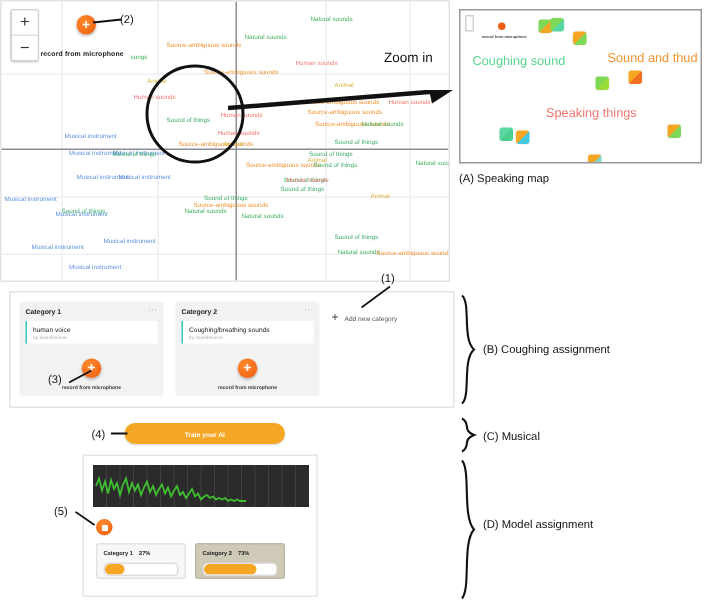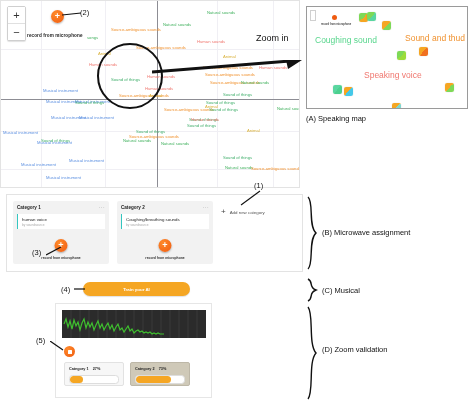--- a/index.html
+++ b/index.html
@@ -202,21 +202,21 @@
       <div class="zoom-dot" style="left: 90px; top: 44px; background: linear-gradient(135deg, rgb(126, 217, 87) 0px, rgb(126, 217, 87) 50%, rgb(155, 220, 58) 50%, rgb(155, 220, 58) 100%);"></div>
       <div class="zoom-dot" style="left: 112px; top: 40px; background: linear-gradient(135deg, rgb(245, 166, 35) 0px, rgb(245, 166, 35) 50%, rgb(240, 112, 32) 50%, rgb(240, 112, 32) 100%);"></div>
       <div class="zoom-dot" style="left: 26px; top: 78px; background: linear-gradient(135deg, rgb(90, 214, 160) 0px, rgb(90, 214, 160) 50%, rgb(76, 208, 143) 50%, rgb(76, 208, 143) 100%);"></div>
       <div class="zoom-dot" style="left: 37px; top: 80px; background: linear-gradient(135deg, rgb(245, 166, 35) 0px, rgb(245, 166, 35) 50%, rgb(68, 200, 232) 50%, rgb(68, 200, 232) 100%);"></div>
       <div class="zoom-dot" style="left: 138px; top: 76px; background: linear-gradient(135deg, rgb(245, 166, 35) 0px, rgb(245, 166, 35) 50%, rgb(126, 217, 87) 50%, rgb(126, 217, 87) 100%);"></div>
       <div class="zoom-dot" style="left: 85px; top: 96px; background: linear-gradient(135deg, rgb(245, 166, 35) 0px, rgb(245, 166, 35) 50%, rgb(127, 216, 208) 50%, rgb(127, 216, 208) 100%);"></div>
     </div>
   <div id="zoom-labels">
       <div class="big-lab" style="left: 8px; top: 28px; color: rgb(88, 214, 141);">Coughing sound</div>
       <div class="big-lab" style="left: 98px; top: 26px; color: rgb(240, 146, 47);">Sound and thud</div>
-      <div class="big-lab" style="left: 57px; top: 63px; color: rgb(240, 119, 111);">Speaking voice</div>
+      <div class="big-lab" style="left: 57px; top: 63px; color: rgb(240, 119, 111);">Speaking things</div>
     </div>
 </div>
 <div id="caption-a" class="nosel">(A) Speaking map</div>
 
 <div class="abs" id="category-panel">
 
   <div class="cat-card" style="left:6px">
     <div class="cat-head">
       <span class="cat-title">Category 1</span>
       <span class="cat-menu">···</span>
@@ -304,31 +304,31 @@
     </div>
     <div class="score-bar">
       <div class="score-fill" id="fill-1" style="width: 73%;"></div>
     </div>
   </div>
 </div>
 
 <svg class="brace" style="left:306px;top:196px;width:12px;height:74px" viewBox="0 0 12 74">
   <path d="M2 1 C8 6, 2 30, 10 37 C2 44, 8 68, 2 73" fill="none" stroke="#111" stroke-width="1.4"></path>
 </svg>
-<div class="sec-caption" style="left:322px;top:228px">(B) Microwave assignment</div>
+<div class="sec-caption" style="left:322px;top:228px">(B) Coughing assignment</div>
 
 <svg class="brace" style="left:306px;top:278px;width:12px;height:24px" viewBox="0 0 12 24">
   <path d="M2 1 C8 4, 2 9, 10 12 C2 15, 8 20, 2 23" fill="none" stroke="#111" stroke-width="1.4"></path>
 </svg>
 <div class="sec-caption" style="left:322px;top:286px">(C) Musical</div>
 
 <svg class="brace" style="left:306px;top:306px;width:12px;height:94px" viewBox="0 0 12 94">
   <path d="M2 1 C8 8, 2 38, 10 47 C2 56, 8 86, 2 93" fill="none" stroke="#111" stroke-width="1.4"></path>
 </svg>
-<div class="sec-caption" style="left:322px;top:345px">(D) Zoom validation</div>
+<div class="sec-caption" style="left:322px;top:345px">(D) Model assignment</div>
 
 <div class="callout" style="left:254px;top:181px">(1)</div>
 <svg class="leader" style="left:240px;top:190px;width:22px;height:16px" viewBox="0 0 22 16">
   <line x1="1" y1="15" x2="20" y2="1" stroke="#111" stroke-width="1.1"></line>
 </svg>
 
 <div class="callout" style="left:80px;top:8px">(2)</div>
 <svg class="leader" style="left:62px;top:12px;width:20px;height:6px" viewBox="0 0 20 6">
   <line x1="0" y1="3" x2="19" y2="1" stroke="#111" stroke-width="1.2"></line>
 </svg>

